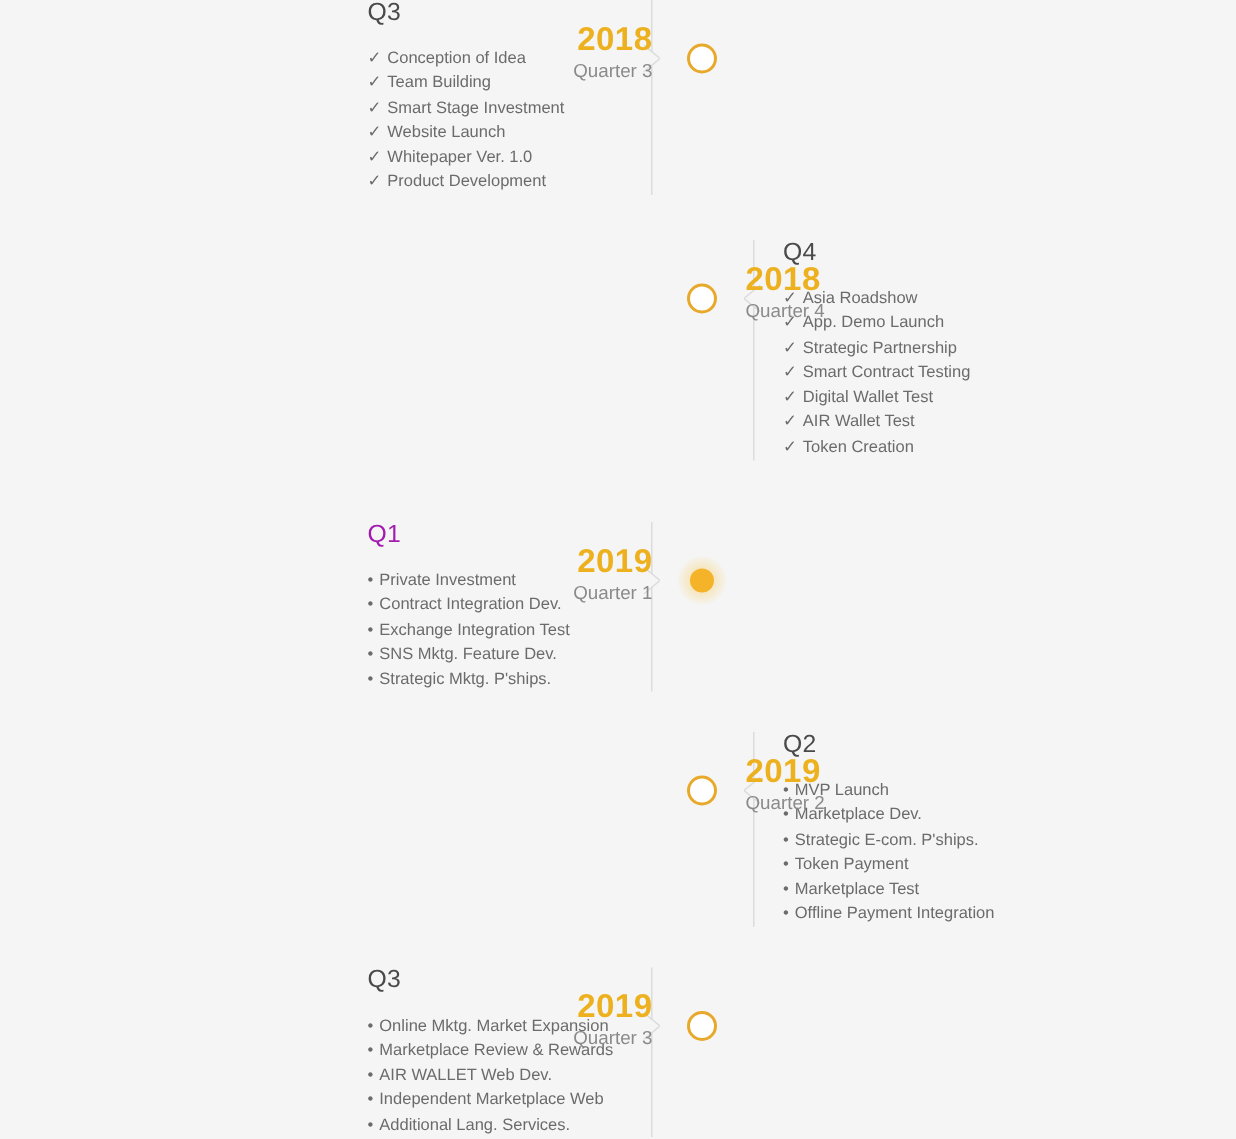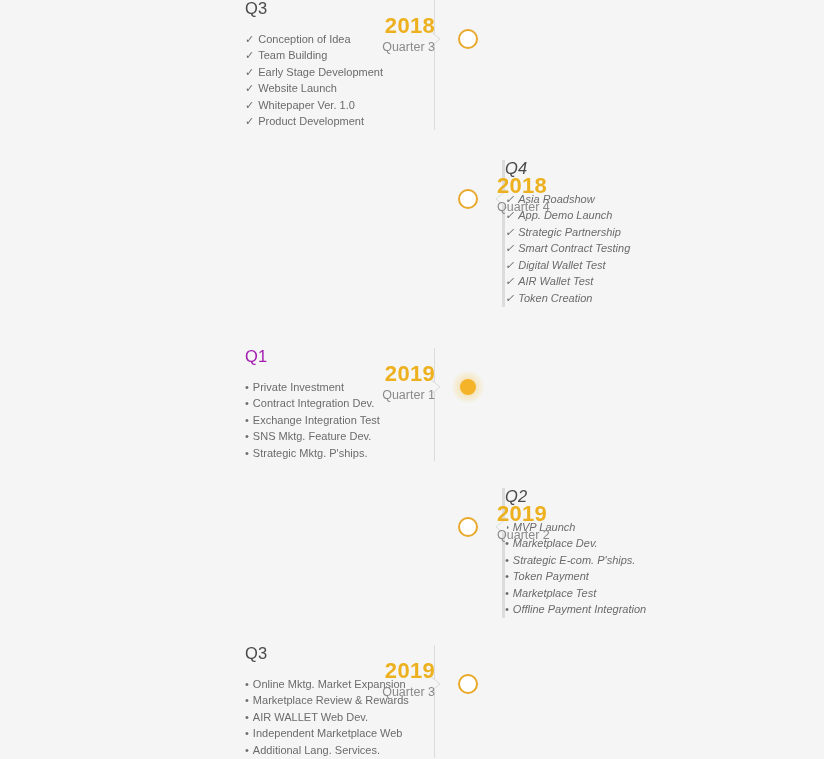--- a/index.html
+++ b/index.html
@@ -38,24 +38,23 @@
   .row.left .card {
     right: 389px;           
     width: 190px;
     padding-right: 14px;
     border-right: 1px solid #dcdcdc;
     text-align: left;
   }
   .row.right .card {
     left: 502px;
     width: 250px;
-    padding-left: 0;
-    border-left: 3px solid #b91c1c;
+    padding-left: 19px;
+    border-left: 1px solid #b91c1c;
     text-align: left;
-    font-style: italic;
   }
 
   .card-title {
     font-size: 16.5px;
     color: #4a4a4a;
     letter-spacing: .2px;
     margin: 0 0 14px 0;
     line-height: 1;
   }
   .item-list {
@@ -150,21 +149,21 @@
 </head>
 <body>
 
 <div id="roadmap">
     <div class="row left" style="top: 0px;">
       <div class="card" style="border-color: rgb(220, 220, 220);">
         <div class="card-title" style="color: rgb(74, 74, 74);">Q3</div>
         <ul class="item-list">
           <li class="item" style="color: rgb(107, 107, 107);"><span class="bullet">✓</span><span>Conception of Idea</span></li>
           <li class="item" style="color: rgb(107, 107, 107);"><span class="bullet">✓</span><span>Team Building</span></li>
-          <li class="item" style="color: rgb(107, 107, 107);"><span class="bullet">✓</span><span>Early Stage Development</span></li>
+          <li class="item" style="color: rgb(107, 107, 107);"><span class="bullet">✓</span><span>Smart Stage Investment</span></li>
           <li class="item" style="color: rgb(107, 107, 107);"><span class="bullet">✓</span><span>Website Launch</span></li>
           <li class="item" style="color: rgb(107, 107, 107);"><span class="bullet">✓</span><span>Whitepaper Ver. 1.0</span></li>
           <li class="item" style="color: rgb(107, 107, 107);"><span class="bullet">✓</span><span>Product Development</span></li>
         </ul>
       </div>
       <div class="notch">
         <svg width="11" height="18" viewBox="0 0 11 18">
           <polyline points="0,0 11,9 0,18" fill="#f5f5f5" stroke="#dcdcdc" stroke-width="1"></polyline>
         </svg>
       </div>

